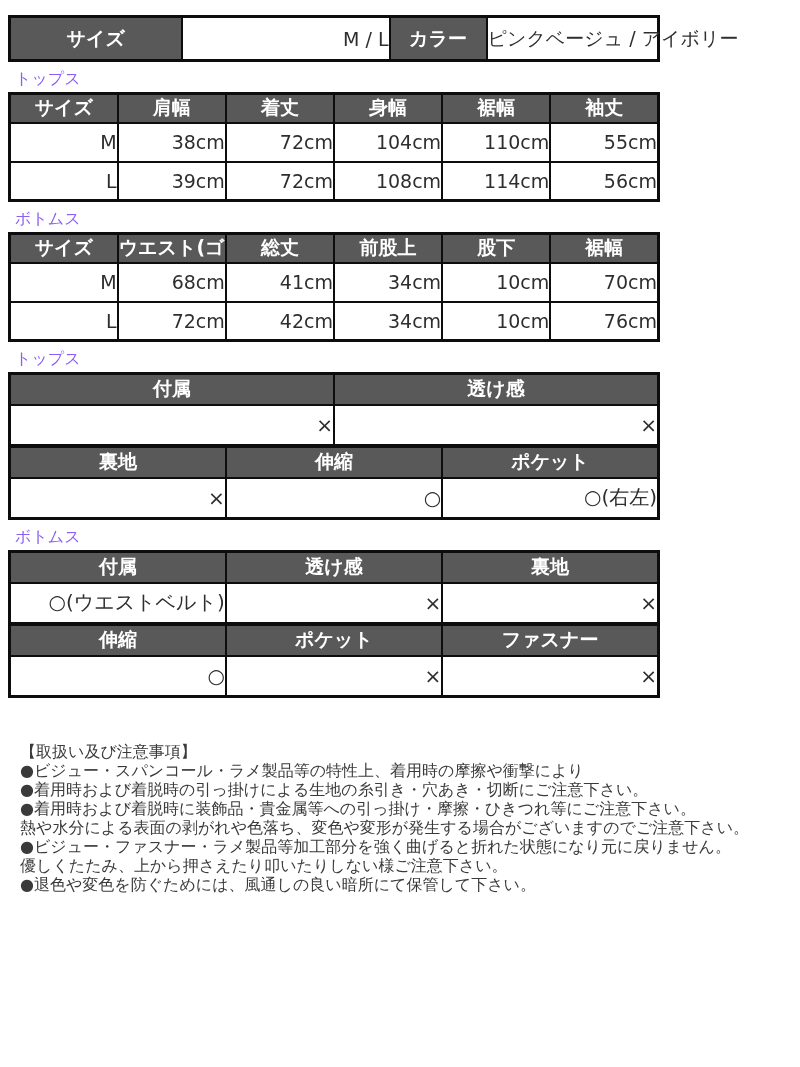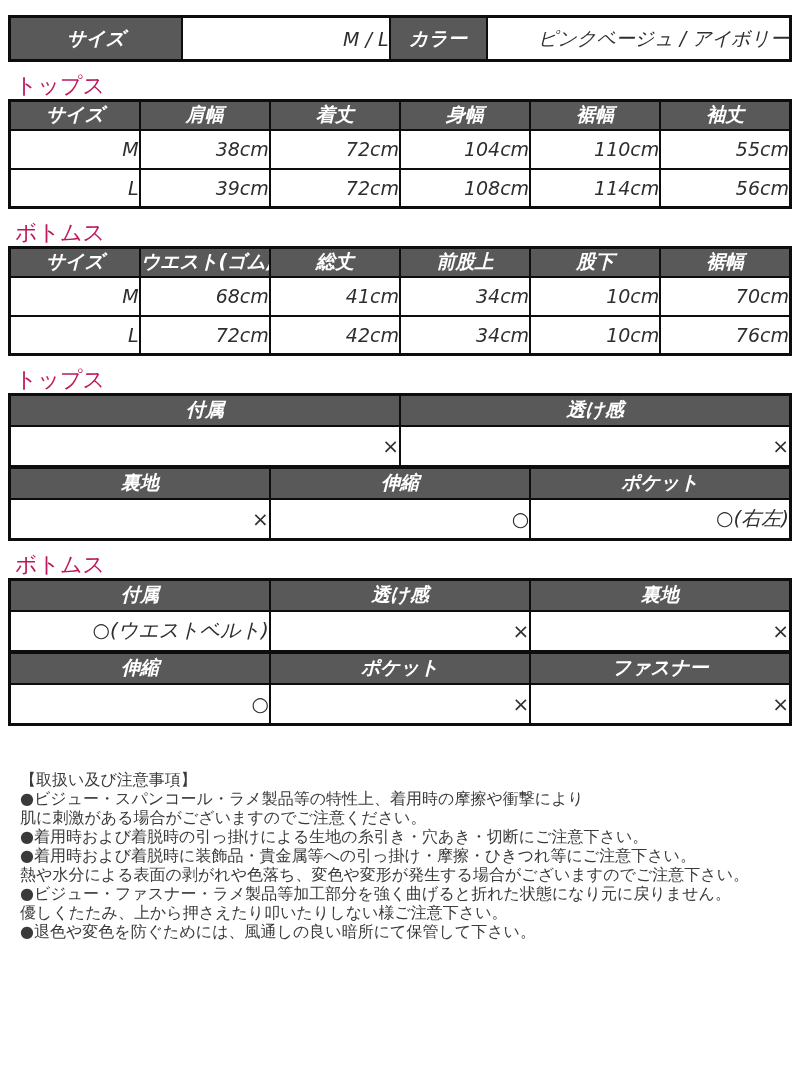--- a/index.html
+++ b/index.html
@@ -7,25 +7,24 @@
   body {
     width: 800px; height: 1067px;
     background: #ffffff;
     font-family: "DejaVu Sans", "Liberation Sans", sans-serif;
     color: #222;
     overflow: hidden;
   }
   .page { padding: 15px 8px 0 8px; }
 
   table.tbl {
-    width: 784px;
+    width: 652px;
     border-collapse: collapse;
     table-layout: fixed;
     border: 3px solid #0d0d0d;
-    font-style: italic;
   }
   table.tbl th {
     background: #595959;
     color: #ffffff;
     font-weight: bold;
     font-size: 19px;
     text-align: center;
     vertical-align: middle;
     border: 2px solid #0d0d0d;
     padding: 0;
@@ -49,23 +48,23 @@
   
   table.size6 th { height: 29px; }
   table.size6 td { height: 39px; }
 
   
   table.feat th { height: 31px; }
   table.feat td { height: 41px; font-size: 20px; }
   table.band2 { margin-top: -2px; }
 
   .sec-label {
-    font-size: 22px;
-    color: #be185d;
-    margin: 14px 0 3px 7px;
+    font-size: 16px;
+    color: #8b5cf6;
+    margin: 7px 0 3px 7px;
     line-height: 20px;
   }
 
   .notes {
     margin: 44px 0 0 12px;
     font-size: 16px;
     line-height: 19px;
     color: #3a3a3a;
   }
   .notes div { white-space: nowrap; }
@@ -200,21 +199,20 @@
       <td>○</td>
       <td>×</td>
       <td>×</td>
     </tr>
   </tbody>
     </table>
 
   <div class="notes">
     <div>【取扱い及び注意事項】</div>
     <div>●ビジュー・スパンコール・ラメ製品等の特性上、着用時の摩擦や衝撃により</div>
-    <div>肌に刺激がある場合がございますのでご注意ください。</div>
     <div>●着用時および着脱時の引っ掛けによる生地の糸引き・穴あき・切断にご注意下さい。</div>
     <div>●着用時および着脱時に装飾品・貴金属等への引っ掛け・摩擦・ひきつれ等にご注意下さい。</div>
     <div>熱や水分による表面の剥がれや色落ち、変色や変形が発生する場合がございますのでご注意下さい。</div>
     <div>●ビジュー・ファスナー・ラメ製品等加工部分を強く曲げると折れた状態になり元に戻りません。</div>
     <div>優しくたたみ、上から押さえたり叩いたりしない様ご注意下さい。</div>
     <div>●退色や変色を防ぐためには、風通しの良い暗所にて保管して下さい。</div>
   </div>
 
 </div>
 

